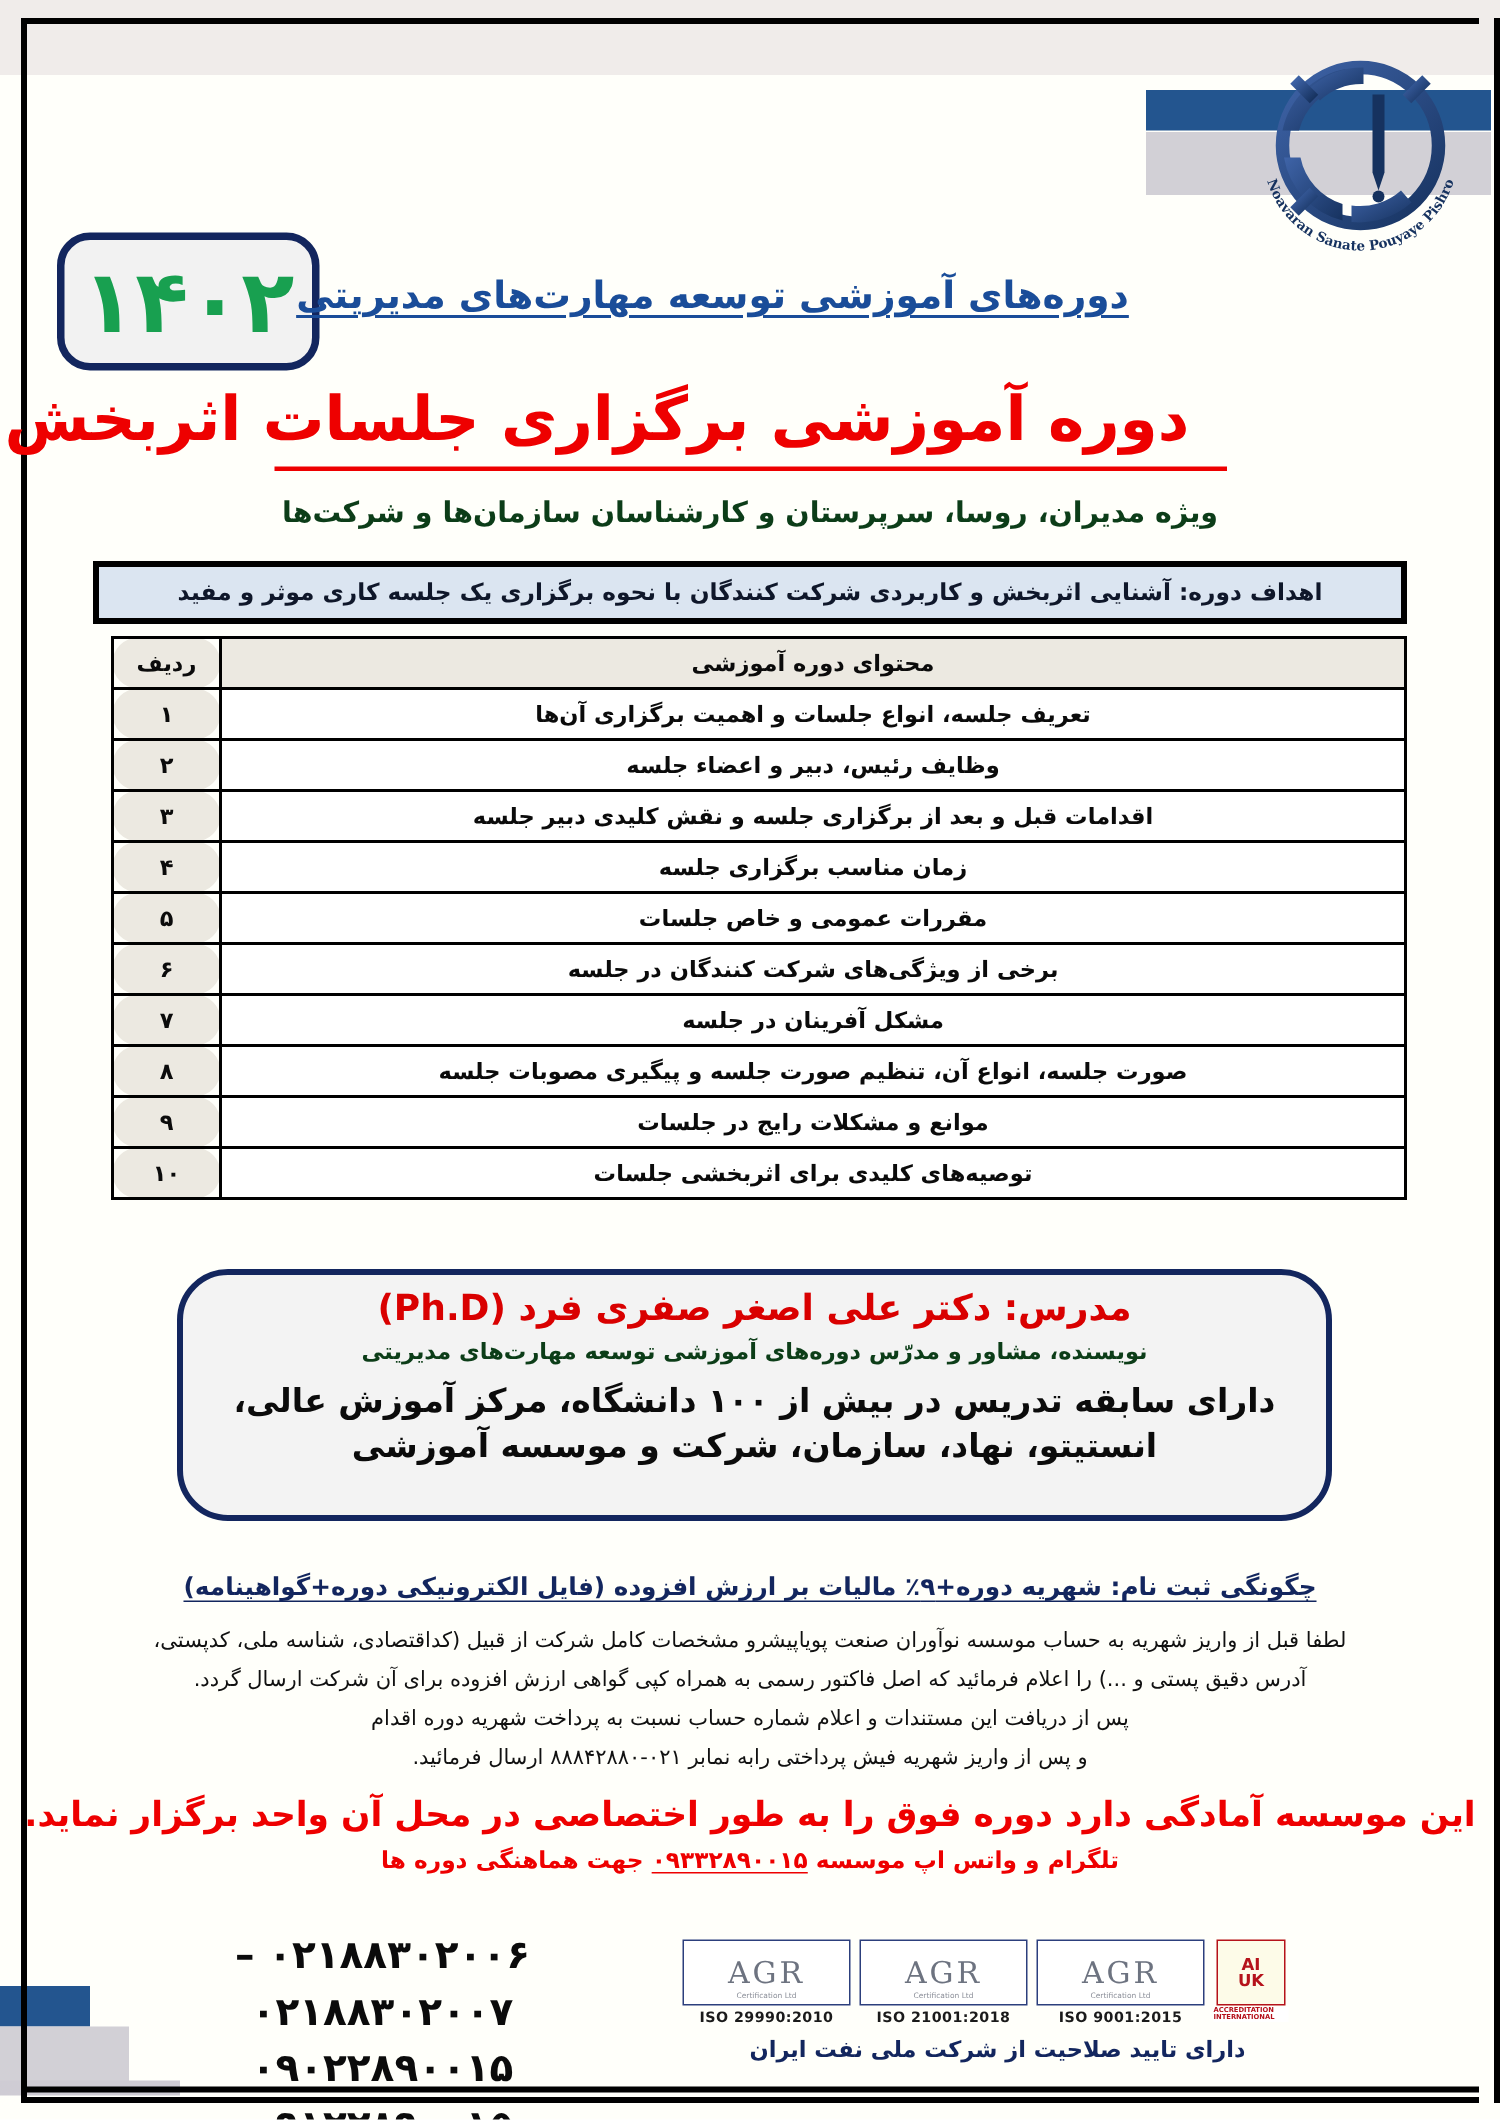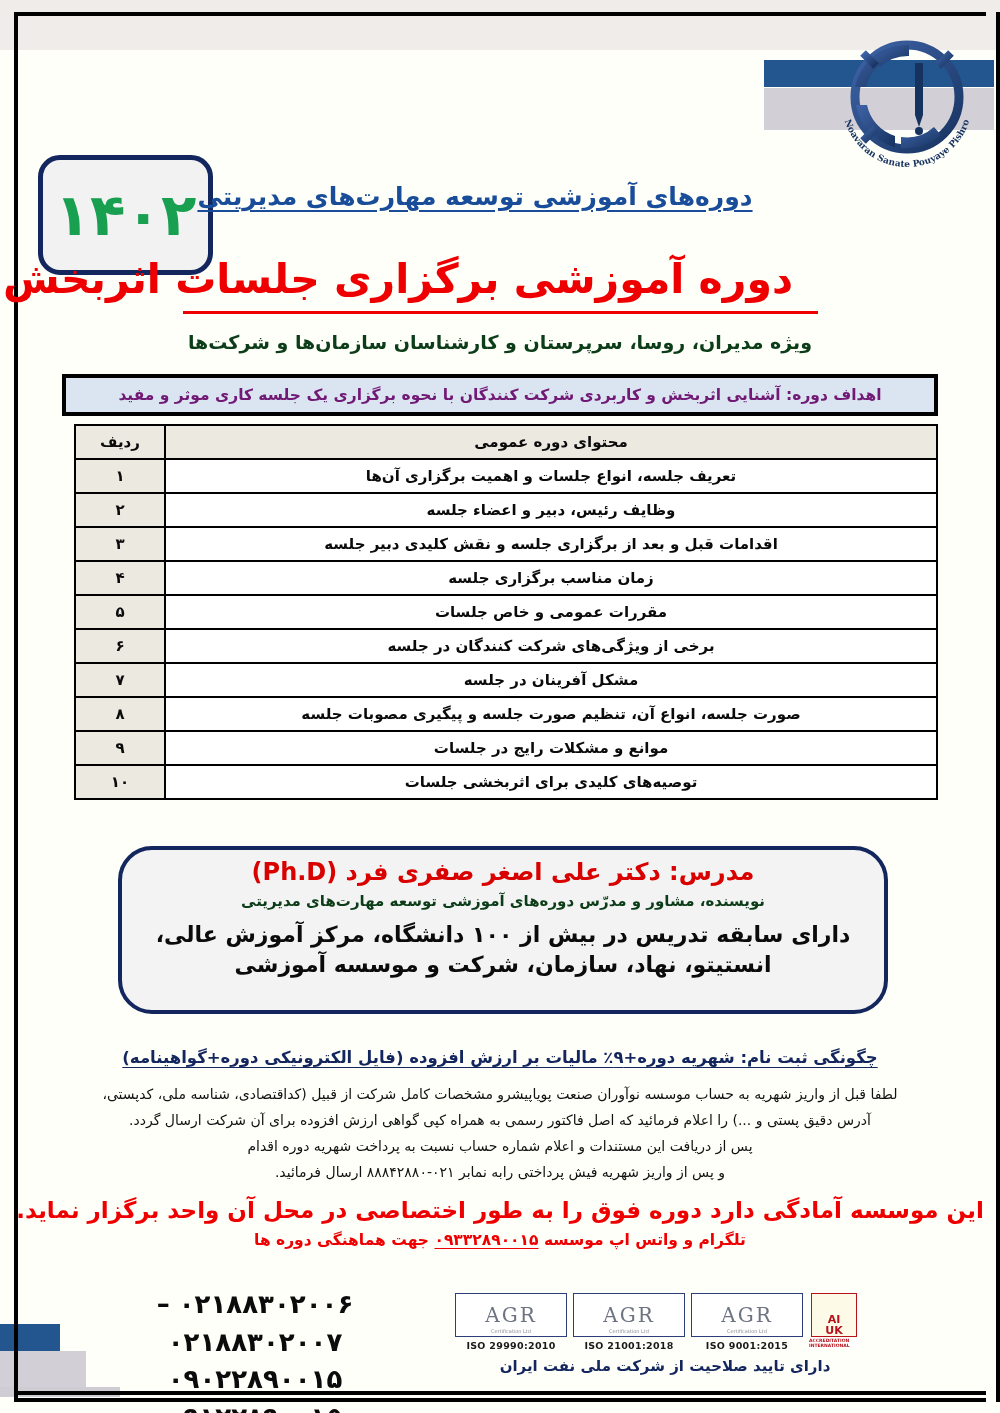--- a/index.html
+++ b/index.html
@@ -109,21 +109,21 @@
   .logo {
     position: absolute;
     right: 18px; top: 22px;
     width: 150px; height: 150px;
   }
 
   
   .year-badge {
     position: absolute;
     left: 38px; top: 155px;
-    width: 175px; height: 120px;
+    width: 175px; height: 92px;
     background: #f2f2f2;
     border: 5px solid #13265e;
     border-radius: 22px;
     display: flex; align-items: center; justify-content: center;
   }
   .year-badge span {
     font-size: 58px; font-weight: bold; color: #18a050;
     letter-spacing: 2px;
   }
 
@@ -168,21 +168,21 @@
   .goal-box {
     position: absolute;
     left: 62px; top: 374px;
     width: 876px; height: 42px;
     background: #dbe5f1;
     border: 4px solid #000;
     display: flex; align-items: center; justify-content: center;
     direction: rtl;
   }
   .goal-box span {
-    font-size: 15.5px; font-weight: bold; color: #701a75;
+    font-size: 15.5px; font-weight: bold; color: #0f172a;
   }
 
   
   .tbl {
     position: absolute;
     left: 74px; top: 424px;
     width: 864px;
     border-collapse: collapse;
     direction: rtl;
   }
@@ -191,21 +191,21 @@
     height: 34px;
     font-size: 15px; font-weight: bold; color: #0b0b0b;
     text-align: center;
     vertical-align: middle;
     background: #ffffff;
   }
   .tbl th.c-head, .tbl td.c-idx {
     background: #ece9e1;
   }
   .tbl th.c-head { background: #ece9e1; }
-  .col-idx { width: 90px; }
+  .col-idx { width: 72px; border-radius: 17px; }
 
   
   .instructor-box {
     position: absolute;
     left: 118px; top: 846px;
     width: 770px; height: 168px;
     background: #f3f3f3;
     border: 4px solid #13265e;
     border-radius: 34px;
     padding: 6px 20px 12px 20px;
@@ -308,21 +308,21 @@
     font-size: 9.5px; font-weight: bold; color: #1a1a1a;
     margin-top: 3px; letter-spacing: .3px;
   }
   .aiuk {
     width: 50px;
   }
   .aiuk .seal {
     width: 46px; height: 44px;
     border: 1px solid #b5121b;
     background: #fdfbe8;
-    display: flex; align-items: center; justify-content: flex-end;
+    display: flex; align-items: center; justify-content: center;
     flex-direction: column;
     margin: 0 auto;
   }
   .aiuk .seal .t {
     font-size: 11px; font-weight: bold; color: #b5121b;
     line-height: 1;
   }
   .aiuk .acc {
     font-size: 4.5px; font-weight: bold; color: #b5121b;
     background:#fff; margin-top:1px;
@@ -403,21 +403,21 @@
   <div class="main-title-rule"></div>
   <div class="audience-line">ویژه مدیران، روسا، سرپرستان و کارشناسان سازمان‌ها و شرکت‌ها</div>
 
   <div class="goal-box">
     <span>اهداف دوره:  آشنایی اثربخش و کاربردی شرکت کنندگان  با  نحوه برگزاری یک جلسه کاری موثر  و مفید</span>
   </div>
 
   <table class="tbl">
     <thead>
       <tr>
-        <th class="c-head">محتوای دوره عمومی</th>
+        <th class="c-head">محتوای دوره آموزشی</th>
         <th class="c-head col-idx">ردیف</th>
       </tr>
     </thead>
     <tbody id="tbody">
         <tr>
           <td>تعریف جلسه، انواع جلسات و اهمیت برگزاری آن‌ها</td>
           <td class="c-idx col-idx">۱</td>
         </tr>
         <tr>
           <td>وظایف رئیس، دبیر و اعضاء جلسه</td>

